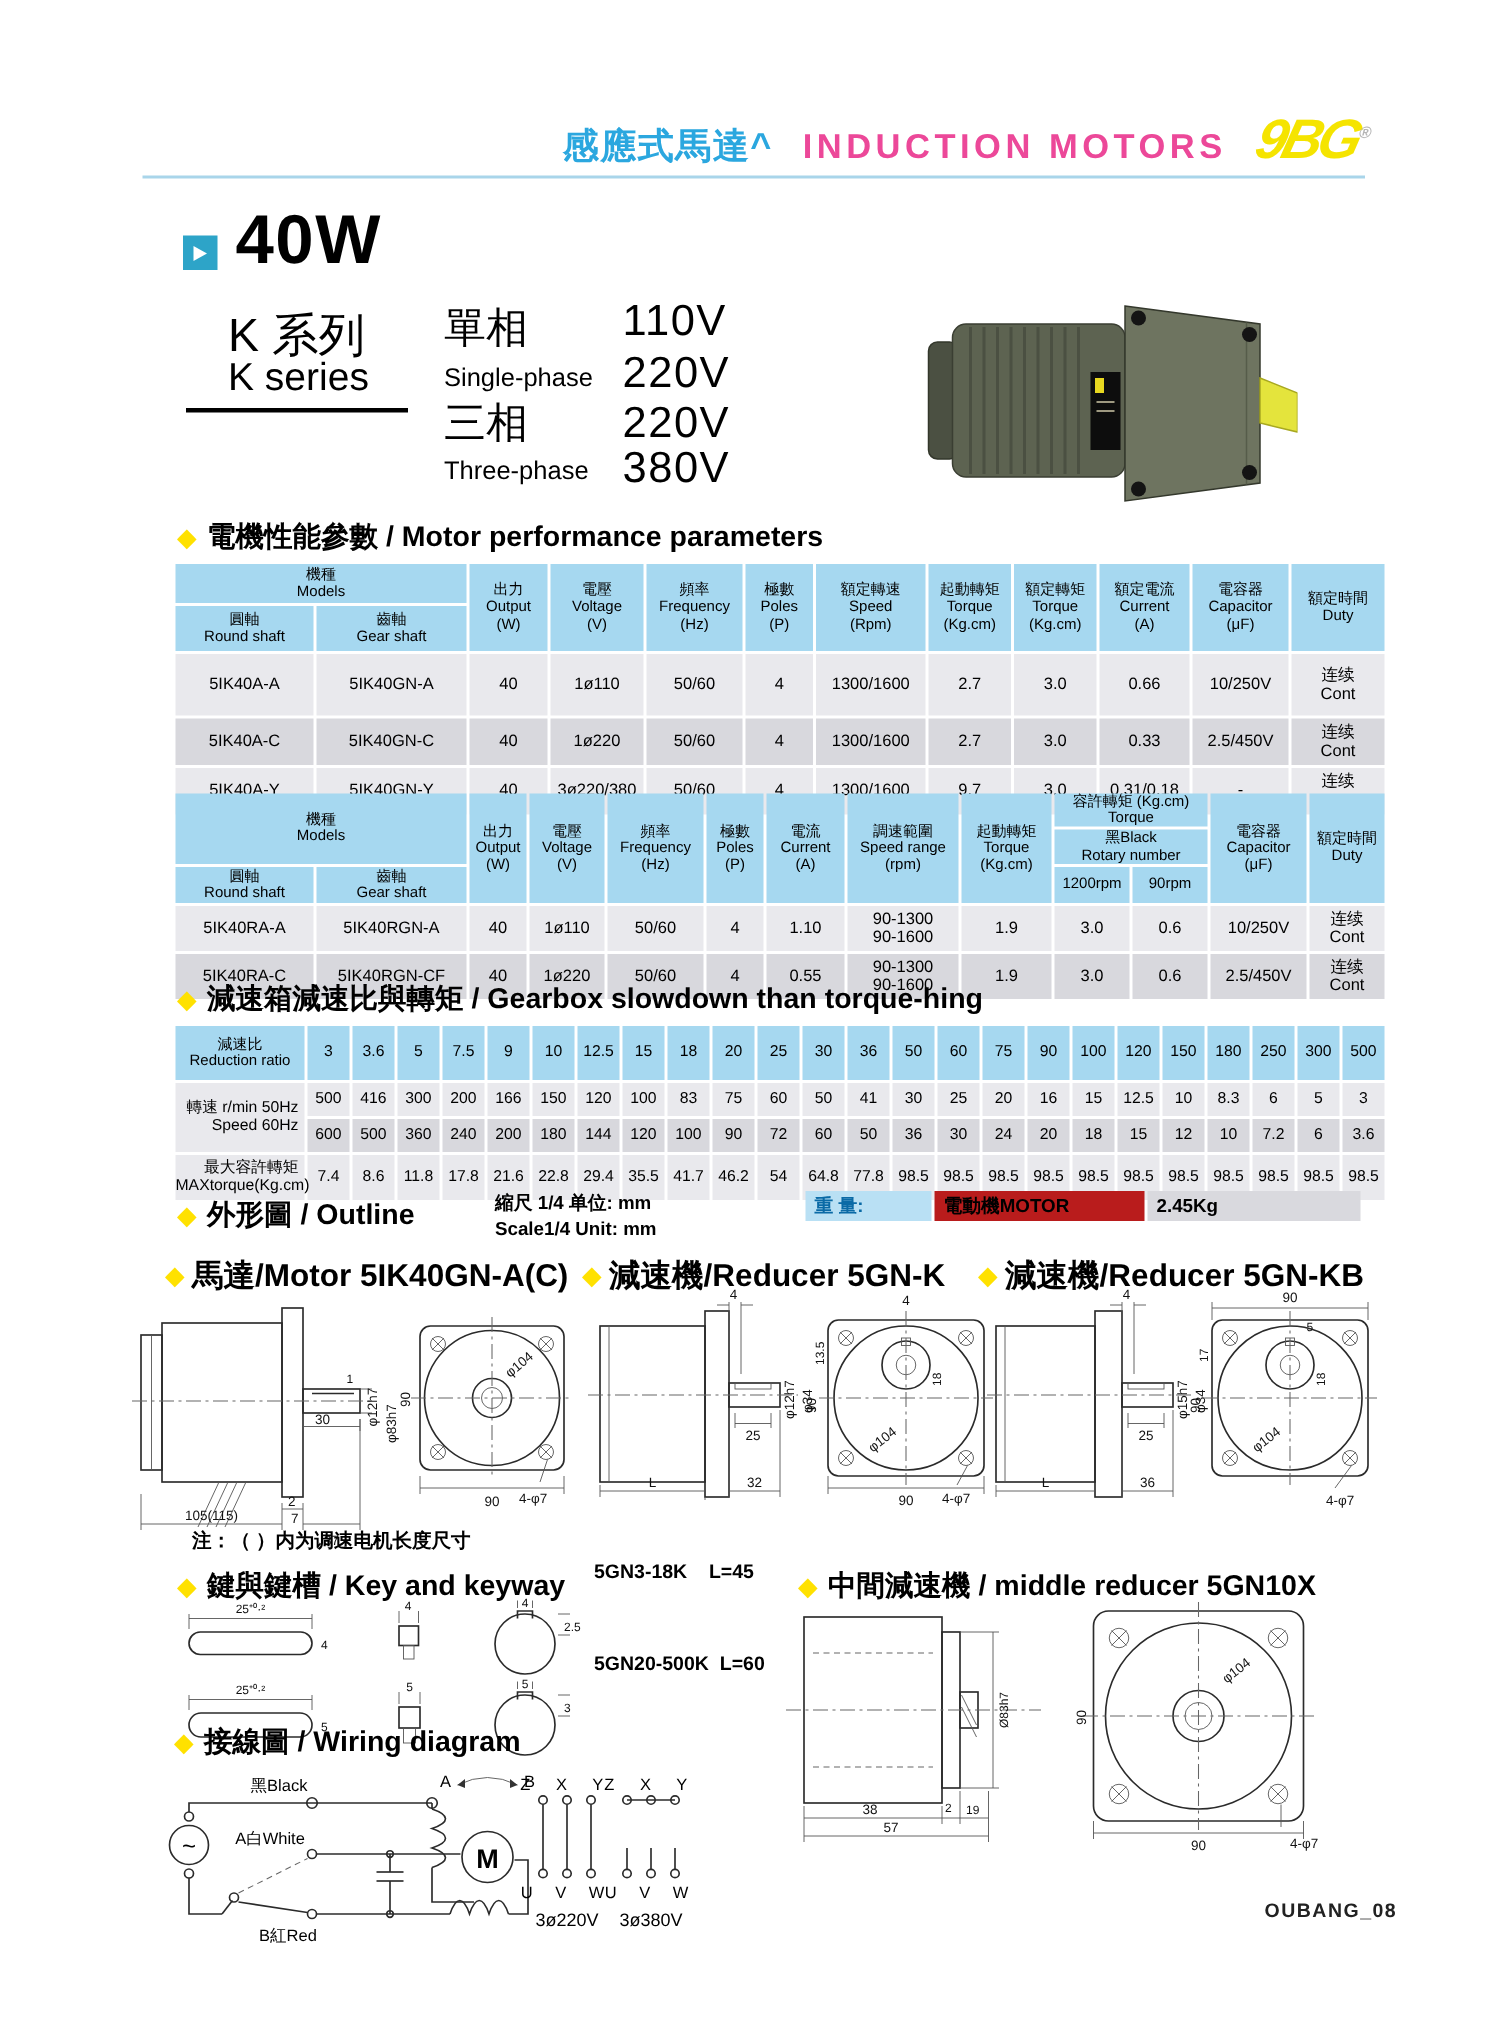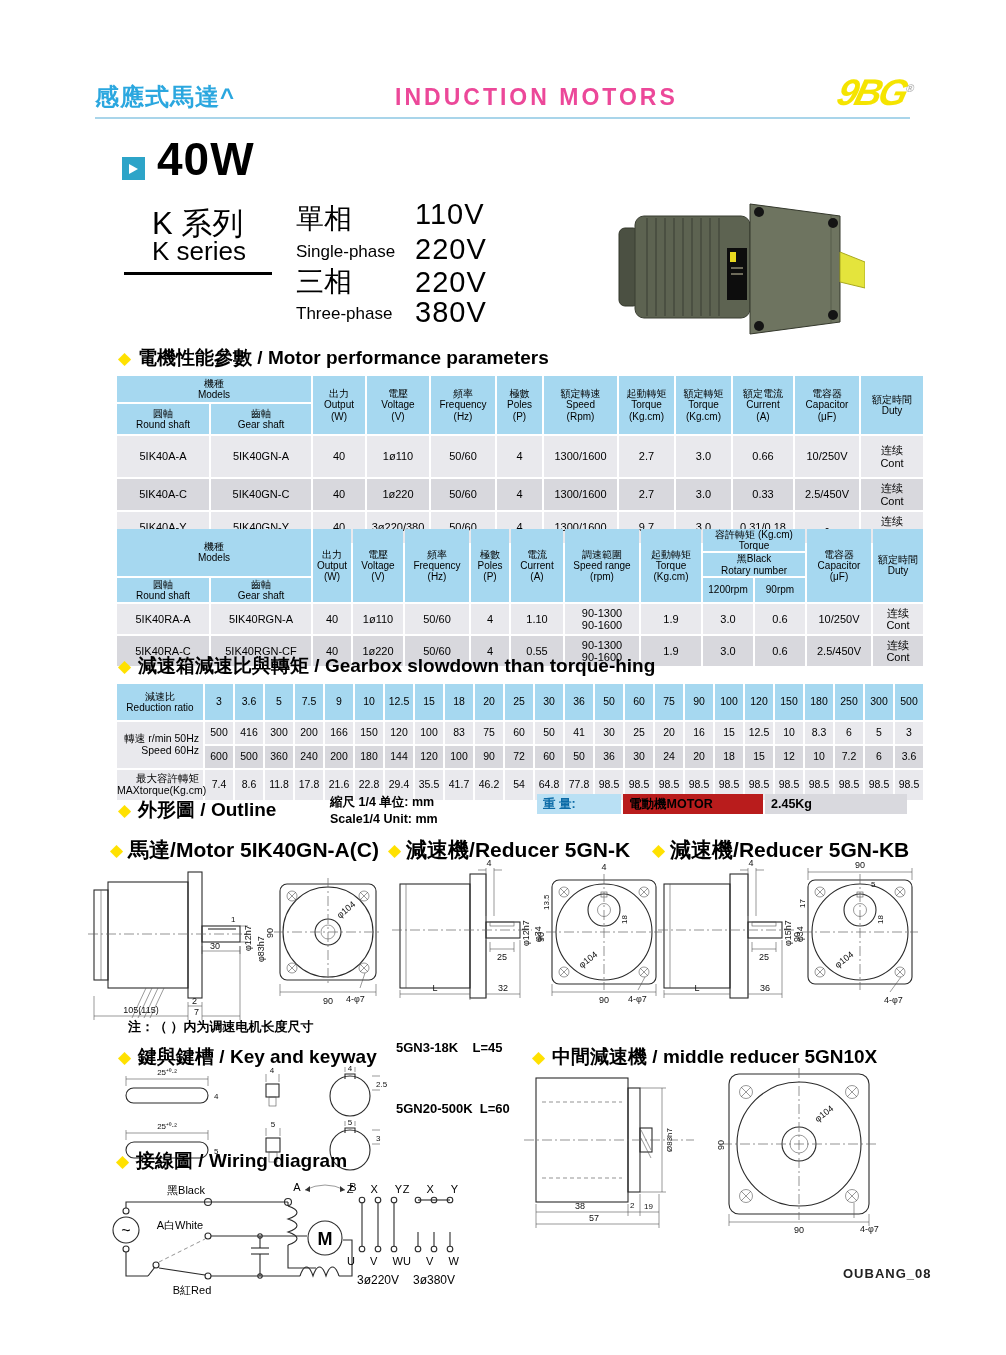--- a/index.html
+++ b/index.html
@@ -1,20 +1,20 @@
 <!DOCTYPE html>
 <html><head>
 <meta charset="utf-8">
 <style>
   html,body{margin:0;padding:0;background:#fff}
   .page{position:relative;width:1006px;height:1355px;background:#fff;overflow:hidden;
         font-family:"Liberation Sans",sans-serif;color:#000}
   .abs{position:absolute}
   
-  .hdr{left:95px;top:76px;width:815px;display:flex;justify-content:space-between;align-items:baseline;gap:8px}
+  .hdr{left:95px;top:76px;width:815px;display:flex;justify-content:flex-end;align-items:baseline;gap:20px}
   .hdr .zh{color:#2ba7df;font-size:24px;font-weight:bold;letter-spacing:1px}
   .hdr .en{color:#ec4899;font-size:23px;font-weight:bold;letter-spacing:3px}
   .logo{color:#f5e400;font-size:37px;font-weight:900;font-style:italic;letter-spacing:-3px;line-height:.9;transform:skewX(-14deg)}
   .reg{color:#b5b5b5;font-size:11px;vertical-align:super;font-style:normal}
   .hline{left:95px;top:117px;width:815px;height:2px;background:#a9d5ea}
   
   .bullet40{left:122px;top:157px;width:23px;height:23px;background:#2da4c8;display:flex;align-items:center;justify-content:center}
   .tri{width:0;height:0;border-top:5px solid transparent;border-bottom:5px solid transparent;border-left:9px solid #fff}
   .w40{left:157px;top:132px;font-size:46px;font-weight:bold;letter-spacing:1px}
   .kzh{left:152px;top:203px;font-size:31px}

